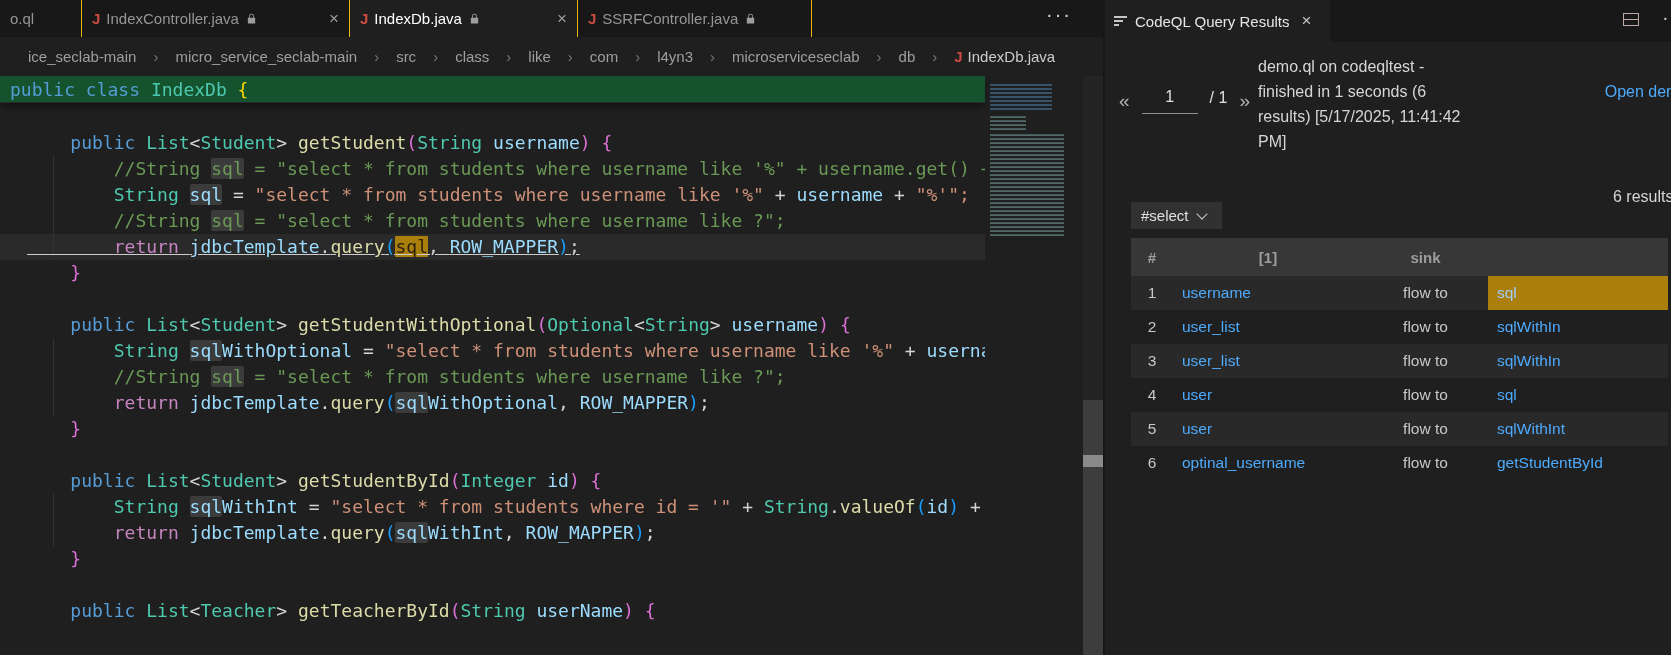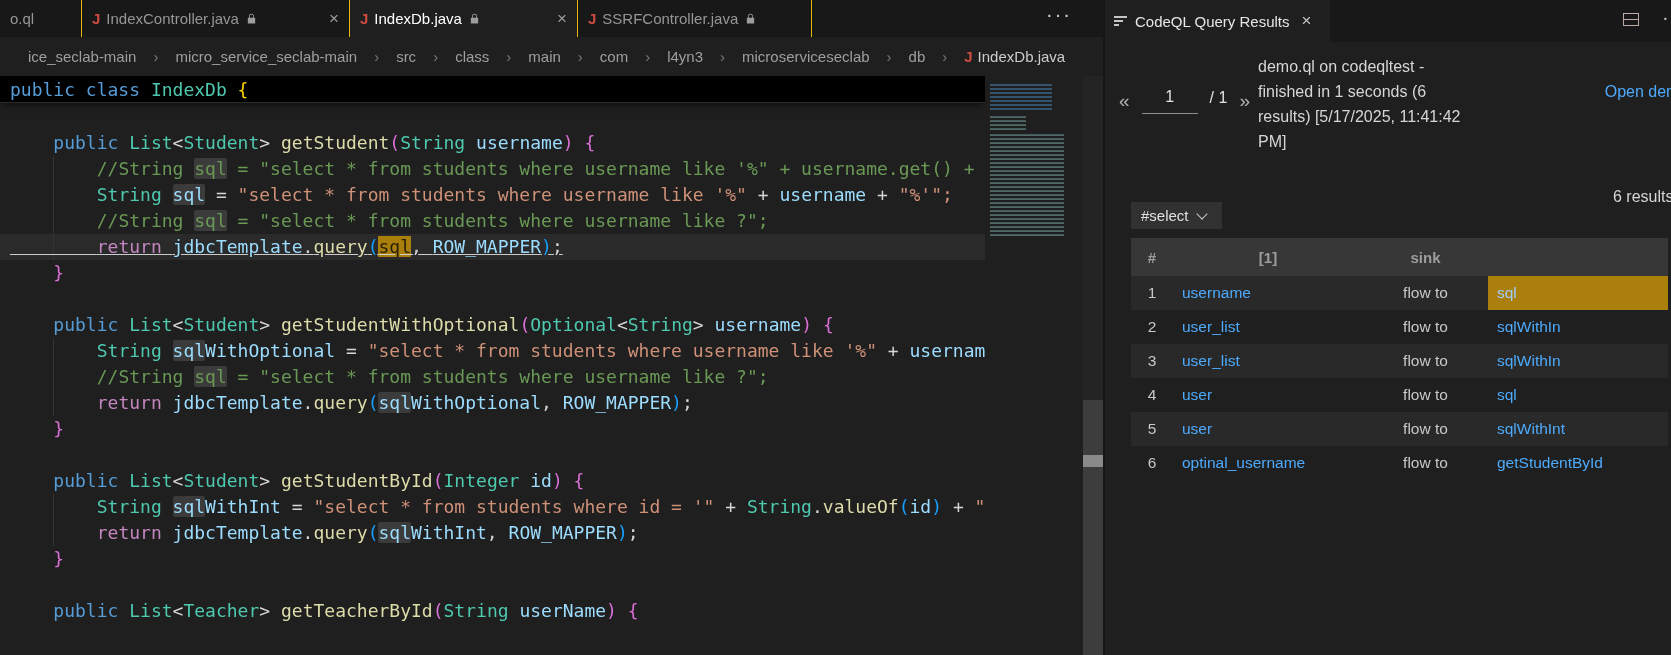--- a/index.html
+++ b/index.html
@@ -18,23 +18,23 @@
 
   #breadcrumb{position:absolute;left:16px;top:37px;width:1105px;height:39px;display:flex;align-items:center;
               font-size:15px;color:#9f9f9f;padding-left:12px;box-sizing:border-box;white-space:nowrap;overflow:hidden;gap:9px;}
   .crumb-sep{margin:0 8px;color:#7a7a7a;font-size:15px;}
   .crumb-file{color:#cccccc;display:inline-flex;align-items:center;gap:5px;}
 
   
   #current-line{position:absolute;left:0;top:234px;width:985px;height:26px;background:#2a2a2a;}
   .indent-guide{position:absolute;left:53px;width:1px;background:#333333;}
   #code{position:absolute;left:0;top:0;width:985px;height:655px;overflow:hidden;z-index:2;}
-  .code-line{position:absolute;left:10px;height:26px;white-space:pre;
+  .code-line{position:absolute;left:27px;height:26px;white-space:pre;
              font-family:"DejaVu Sans Mono",monospace;font-size:18px;line-height:26px;}
-  #sticky{position:absolute;left:0;top:76px;width:985px;height:27px;background:#000000;z-index:5;
+  #sticky{position:absolute;left:0;top:76px;width:985px;height:27px;background:#14532d;z-index:5;
           border-bottom:1px solid #2b2b2b;box-shadow:0 4px 7px -2px rgba(0,0,0,.55);
           font-family:"DejaVu Sans Mono",monospace;font-size:18px;line-height:27px;white-space:pre;padding-left:10px;box-sizing:border-box;}
   .kw{color:#569cd6}.type{color:#4EC9B0}.fn{color:#DCDCAA}.var{color:#9CDCFE}.str{color:#CE9178}
   .com{color:#6A9955}.ctrl{color:#C586C0}.p{color:#D4D4D4}.b1{color:#FFD700}.b2{color:#DA70D6}.b3{color:#179FFF}
   .w{background:rgba(125,125,125,.30);border-radius:2px;}
   .g{background:#ab7f0c;color:#2a2005;border-radius:1px;}
 
   
   #minimap{position:absolute;left:985px;top:76px;width:98px;height:579px;}
   .mm-block{position:absolute;left:5px;
@@ -125,21 +125,21 @@
 
   <div id="breadcrumb">
       <span class="crumb">ice_seclab-main</span>
       <span class="crumb-sep">›</span>
       <span class="crumb">micro_service_seclab-main</span>
       <span class="crumb-sep">›</span>
       <span class="crumb">src</span>
       <span class="crumb-sep">›</span>
       <span class="crumb">class</span>
       <span class="crumb-sep">›</span>
-      <span class="crumb">main</span>
+      <span class="crumb">like</span>
       <span class="crumb-sep">›</span>
       <span class="crumb">com</span>
       <span class="crumb-sep">›</span>
       <span class="crumb">l4yn3</span>
       <span class="crumb-sep">›</span>
       <span class="crumb">microserviceseclab</span>
       <span class="crumb-sep">›</span>
       <span class="crumb">db</span>
       <span class="crumb-sep">›</span>
       <span class="crumb-file">

